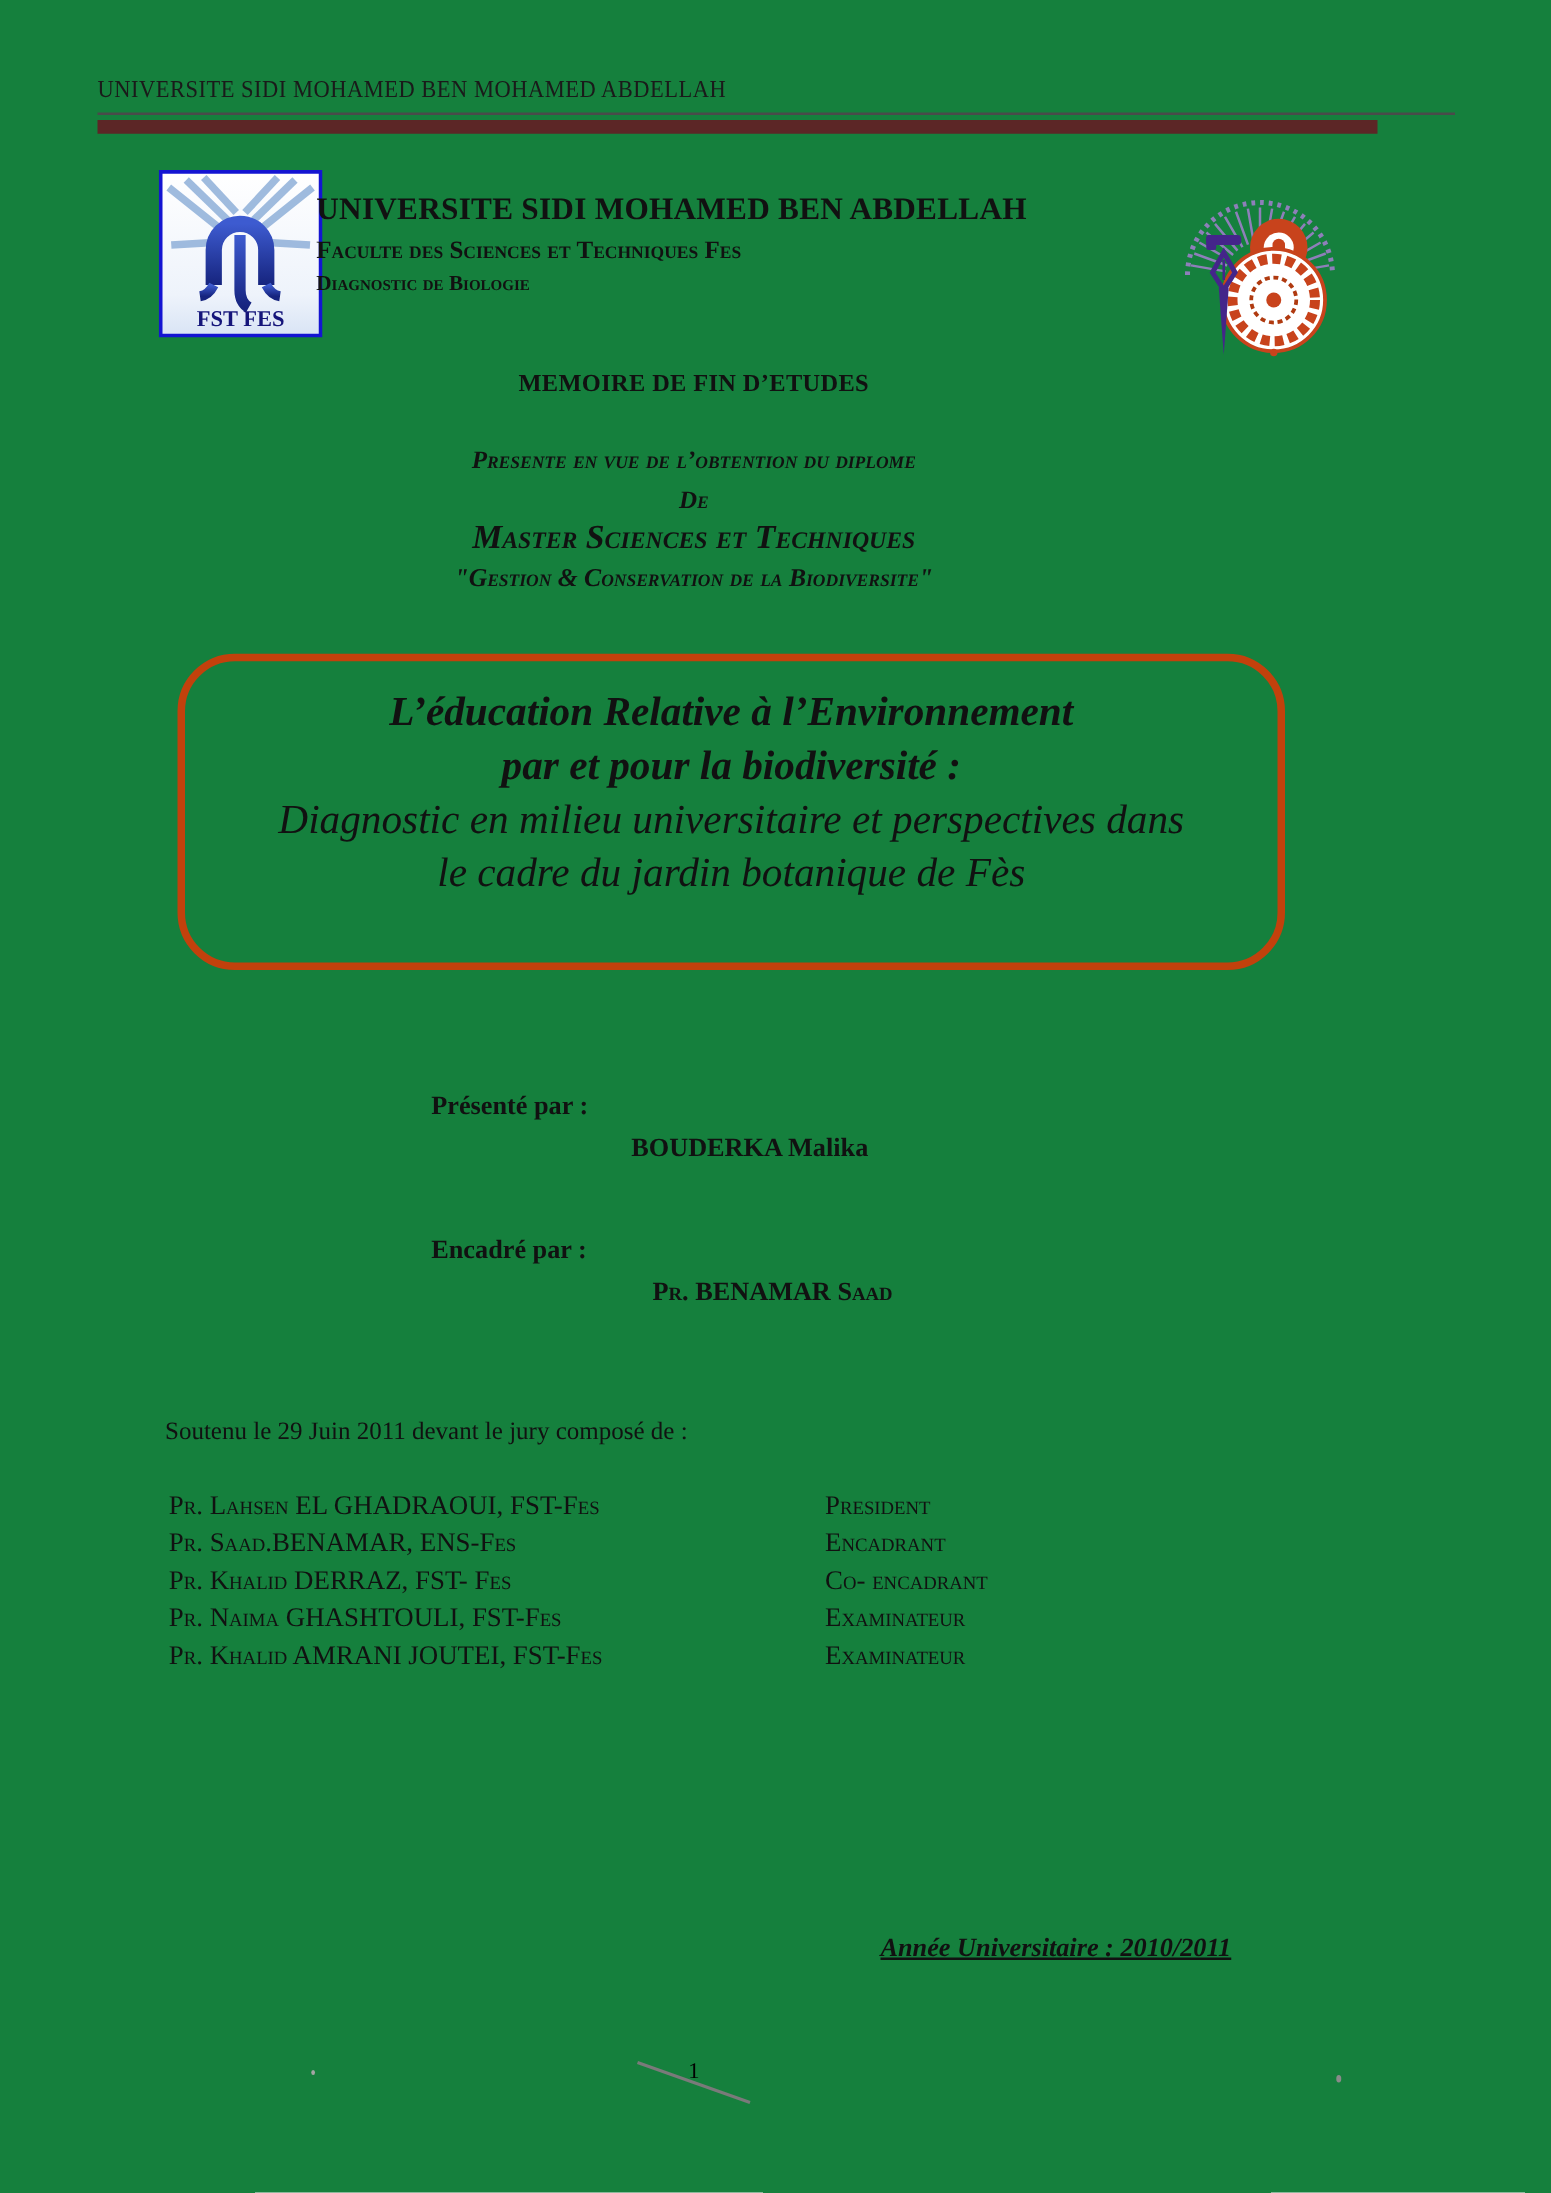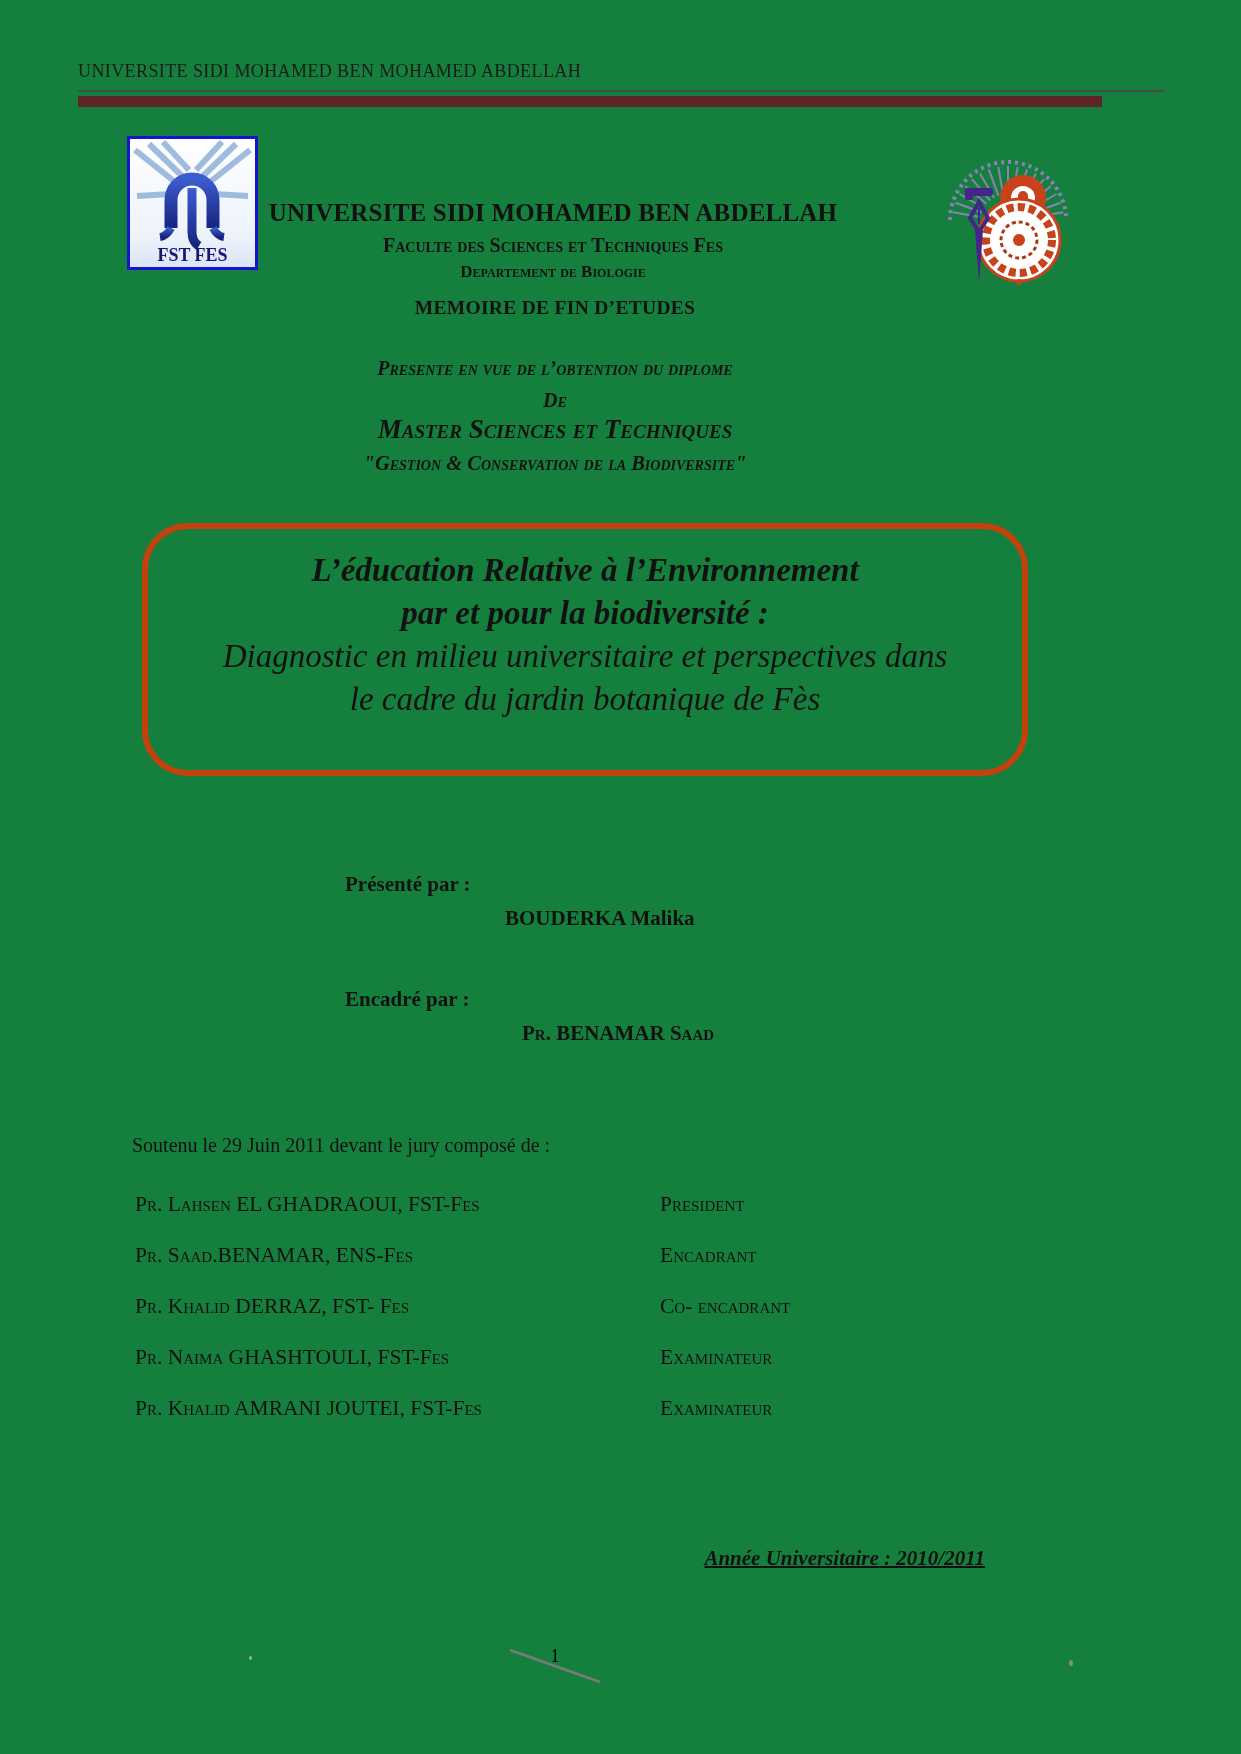--- a/index.html
+++ b/index.html
@@ -17,21 +17,21 @@
     position:absolute;left:78px;top:60px;
     font-size:18px;letter-spacing:.4px;color:#1a1a1a;
     transform:scaleY(1.08);transform-origin:top left;
     white-space:nowrap;
   }
   .rule-thin{position:absolute;left:78px;top:90px;width:1086px;height:2px;background:#4a4a4a;}
   .rule-thick{position:absolute;left:78px;top:96px;width:1024px;height:11px;background:#5c2626;}
 
   
   .logo-left{position:absolute;left:127px;top:136px;width:131px;height:134px;}
-  .inst{position:absolute;left:253px;top:154px;width:600px;text-align:center;margin-top:45px;}
+  .inst{position:absolute;left:253px;top:154px;width:600px;}
   .inst-univ{font-size:25px;font-weight:bold;letter-spacing:.2px;margin-bottom:7px;white-space:nowrap;}
   .inst-fac{font-size:20px;font-weight:bold;margin-bottom:5px;white-space:nowrap;}
   .inst-dept{font-size:17px;font-weight:bold;white-space:nowrap;}
   .sc{font-variant:small-caps;}
   .emblem-right{position:absolute;left:922px;top:124px;width:152px;height:164px;}
 
   
   .center-col{position:absolute;left:115px;width:880px;text-align:center;}
   .memoire-heading{top:297px;font-size:19.5px;font-weight:bold;letter-spacing:.3px;}
   .presente-line{top:357px;font-size:20px;font-weight:bold;font-style:italic;}
@@ -49,21 +49,21 @@
   .title-bold{font-weight:bold;}
 
   
   .label-presente{position:absolute;left:345px;top:872px;font-size:21px;font-weight:bold;}
   .name-candidate{position:absolute;left:505px;top:906px;font-size:21px;font-weight:bold;}
   .label-encadre{position:absolute;left:345px;top:987px;font-size:21px;font-weight:bold;}
   .name-supervisor{position:absolute;left:522px;top:1021px;font-size:21px;font-weight:bold;}
 
   
   .jury-intro{position:absolute;left:132px;top:1134px;font-size:20px;font-weight:normal;}
-  .jury-table{position:absolute;left:135px;top:1192px;width:900px;display:flex;flex-direction:column;gap:26px;}
+  .jury-table{position:absolute;left:135px;top:1192px;width:900px;display:flex;flex-direction:column;gap:5px;}
   .jury-row{display:flex;font-size:21.5px;line-height:25px;}
   .jury-name{width:525px;}
   .jury-role{flex:1;}
 
   
   .academic-year{
     position:absolute;left:665px;top:1546px;width:320px;text-align:right;
     font-size:21px;font-weight:bold;font-style:italic;
     text-decoration:underline;text-decoration-thickness:2px;
   }
@@ -113,21 +113,21 @@
       <path d="M65,52 L65,96 Q65,106 72,110" fill="none" stroke="url(#archg)" stroke-width="9"></path>
       <path d="M44,92 Q40,100 33,101" fill="none" stroke="url(#archg)" stroke-width="8"></path>
       <path d="M86,92 Q90,100 97,101" fill="none" stroke="url(#archg)" stroke-width="8"></path>
     </g>
     <text x="65.5" y="125" text-anchor="middle" font-family="Liberation Serif, serif" font-size="18" font-weight="bold" fill="#15157a">FST FES</text>
   </svg>
 
   <div class="inst">
     <div class="inst-univ">UNIVERSITE SIDI MOHAMED BEN ABDELLAH</div>
     <div class="inst-fac sc">Faculte des Sciences et Techniques Fes</div>
-    <div class="inst-dept sc">Departement de Biologie</div>
+    <div class="inst-dept sc">Diagnostic de Biologie</div>
   </div>
 
   <svg class="emblem-right" viewBox="0 0 152 164">
     <g stroke="#8e7fba" stroke-width="2" fill="none">
       <path d="M58.4,93.1 L30.8,88.3 M59.7,88.4 L33.4,78.8 M61.8,84 L37.5,70 M64.5,80 L43.1,62 M68,76.5 L50,55.1 M72,73.7 L58,49.5 M76.4,71.7 L66.8,45.4 M81.1,70.4 L76.3,42.9 M86,70 L86,42 M90.9,70.4 L95.7,42.9 M95.6,71.7 L105.2,45.4 M100,73.7 L114,49.5 M104,76.5 L122,55.1 M107.5,80 L128.9,62 M110.2,84 L134.5,70 M112.3,88.4 L138.6,78.8 M113.6,93.1 L141.2,88.3"></path>
       <path d="M28,96 A58,58 0 0 1 144,96" stroke-width="4" stroke-dasharray="3,4"></path>
     </g>
     <g>
       <circle cx="101" cy="74" r="23" fill="#c8431c"></circle>
       <circle cx="101" cy="74" r="12" fill="#ffffff"></circle>

